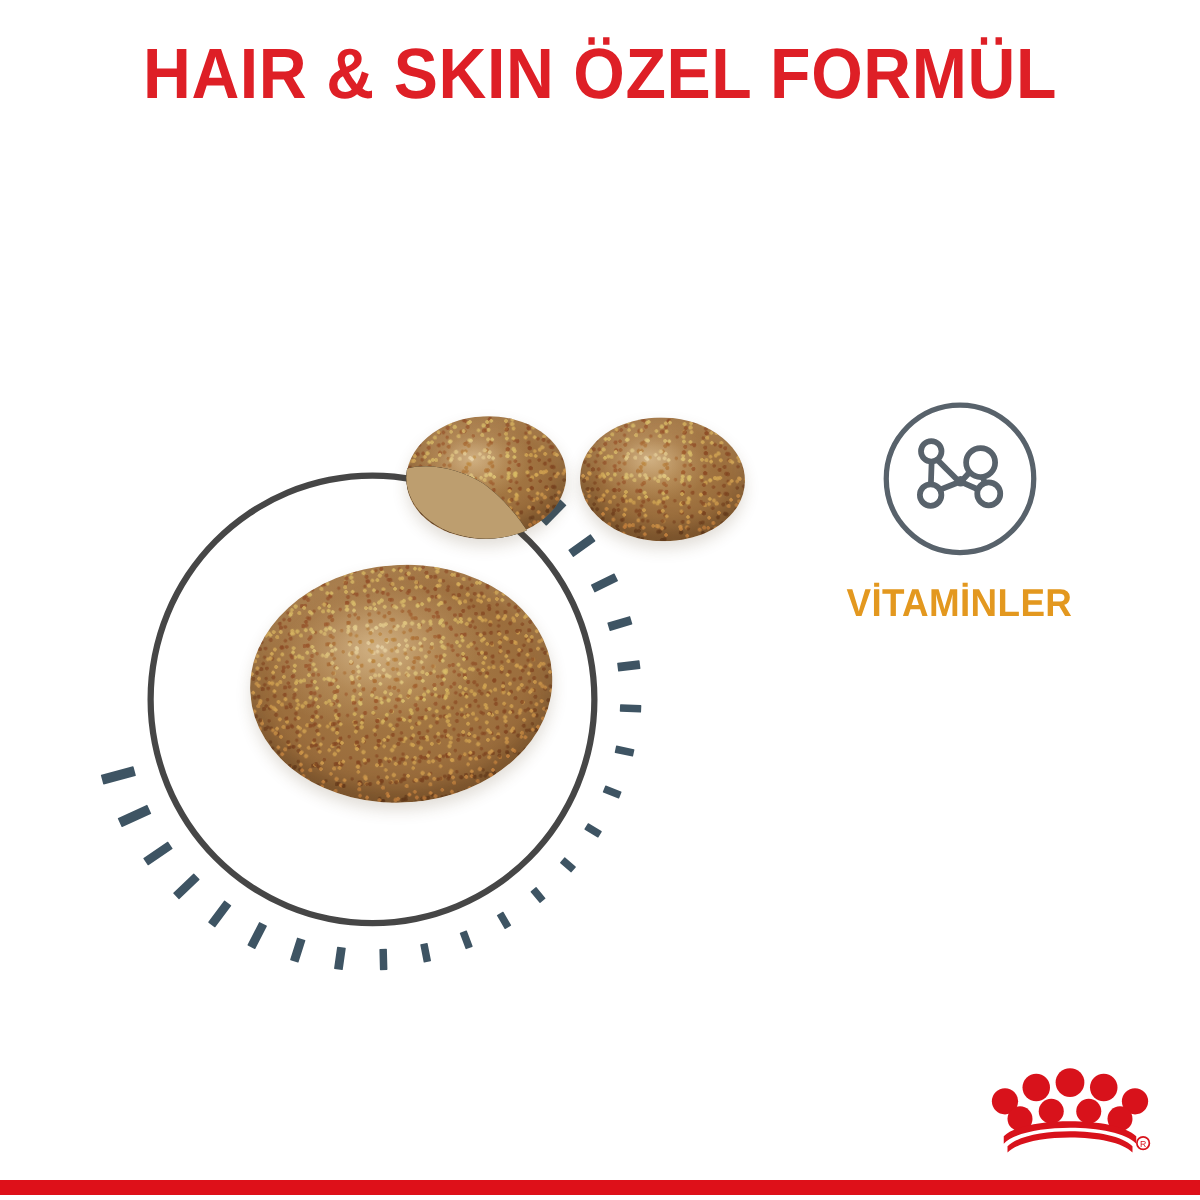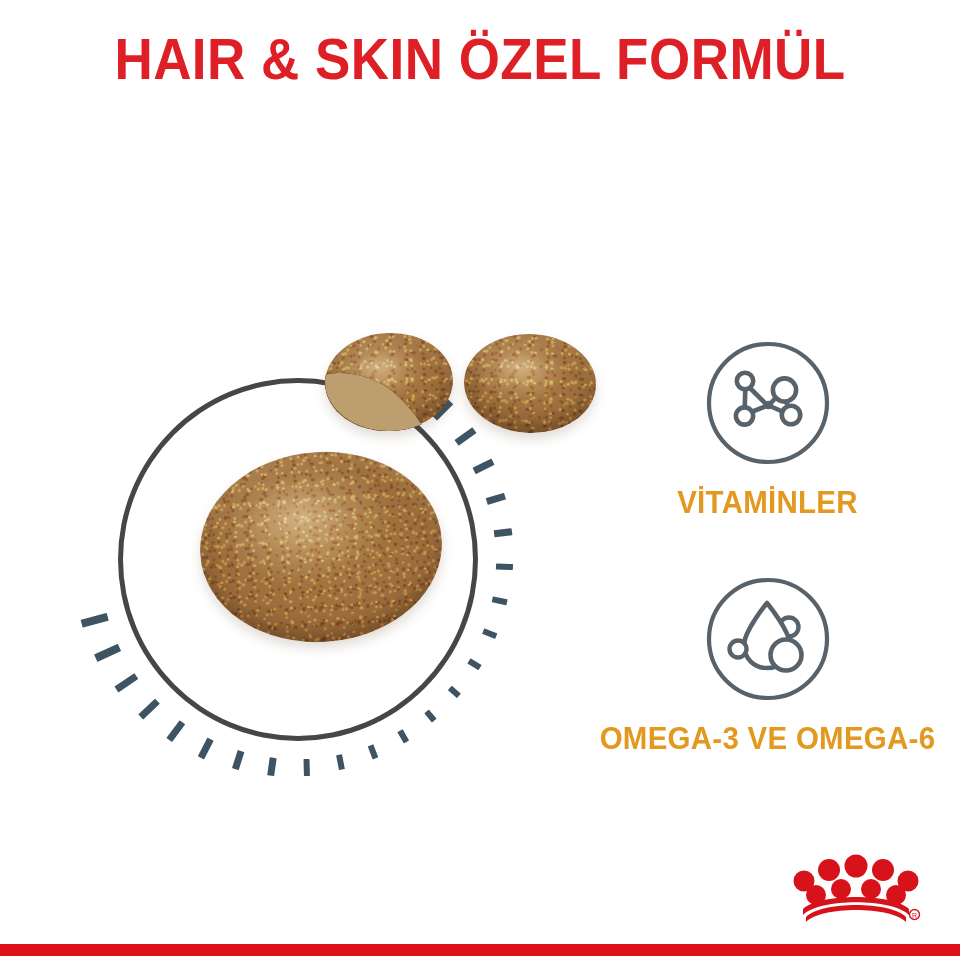--- a/index.html
+++ b/index.html
@@ -142,21 +142,21 @@
     width: 128px;
     height: 98px;
     z-index: 5;
     pointer-events: none;
   }
 
   
   .features {
     position: absolute;
     left: 575px;
-    top: 337px;
+    top: 317px;
     width: 385px;
   }
   .feature {
     text-align: center;
     margin-bottom: 18px;
   }
   .feature-icon-wrap {
     display: flex;
     justify-content: center;
     align-items: center;
@@ -276,36 +276,20 @@
           <circle cx="41" cy="42" r="8.2" fill="#fff" stroke="#58626B" stroke-width="4.6"></circle>
           <circle cx="40.5" cy="77" r="8.6" fill="#fff" stroke="#58626B" stroke-width="4.6"></circle>
           <circle cx="80.5" cy="51" r="11.6" fill="#fff" stroke="#58626B" stroke-width="4.6"></circle>
           <circle cx="87" cy="76" r="9.2" fill="#fff" stroke="#58626B" stroke-width="4.6"></circle>
           <circle cx="64.5" cy="66" r="4.2" fill="#58626B"></circle>
         </svg>
       </div>
       <div class="feature-label">VİTAMİNLER</div>
     </div>
 
-    <div class="feature" id="feature-omega">
-      <div class="feature-icon-wrap">
-        <svg width="128" height="128" viewBox="0 0 128 128">
-          <circle cx="64" cy="64" r="59" fill="none" stroke="#58626B" stroke-width="4.2"></circle>
-
-          <circle cx="85" cy="52" r="9.5" fill="#fff" stroke="#58626B" stroke-width="4.4"></circle>
-
-          <path d="M 63 28 C 63 28 40 56 40 70 C 40 83.5 50.3 93 63 93 C 75.7 93 86 83.5 86 70 C 86 56 63 28 63 28 Z" fill="#fff" stroke="#58626B" stroke-width="4.6" stroke-linejoin="round"></path>
-
-          <circle cx="34" cy="74" r="8.5" fill="#fff" stroke="#58626B" stroke-width="4.4"></circle>
-
-          <circle cx="82" cy="80" r="15.5" fill="#fff" stroke="#58626B" stroke-width="4.6"></circle>
-        </svg>
-      </div>
-      <div class="feature-label">OMEGA-3 VE OMEGA-6</div>
-    </div>
   </div>
 
   <svg class="brand-logo" viewBox="0 0 140 78">
     <g fill="#D8121B">
 
       <circle cx="18" cy="33" r="10.5"></circle>
       <circle cx="43" cy="22" r="11"></circle>
       <circle cx="70" cy="18" r="11.5"></circle>
       <circle cx="97" cy="22" r="11"></circle>
       <circle cx="122" cy="33" r="10.5"></circle>

